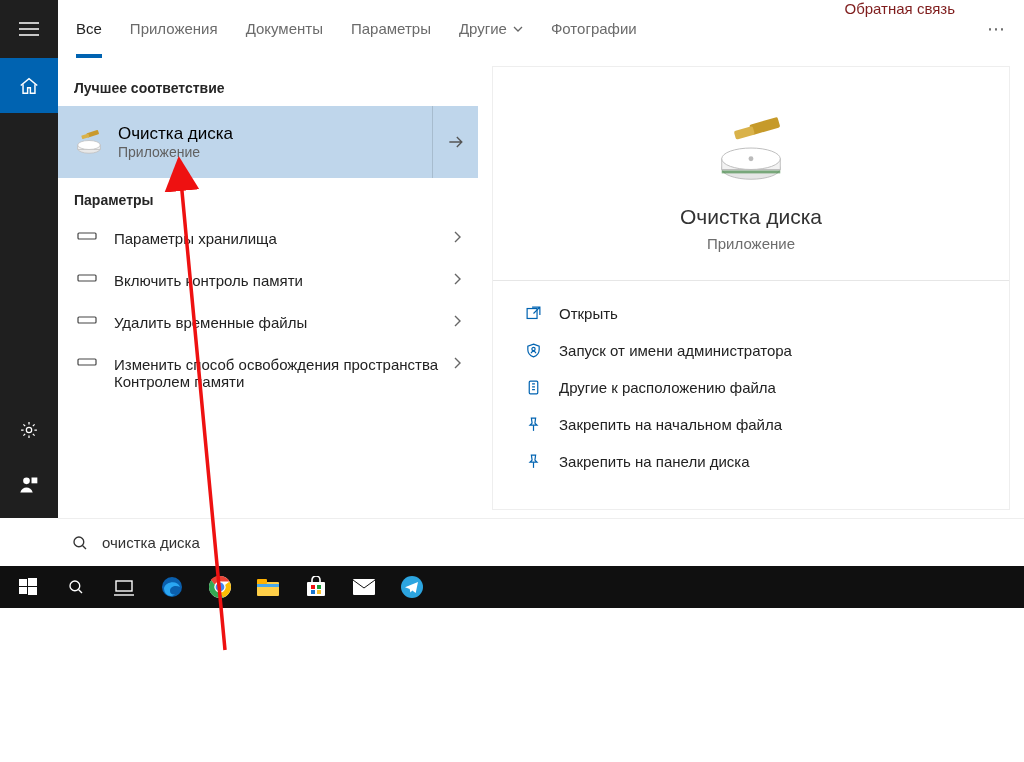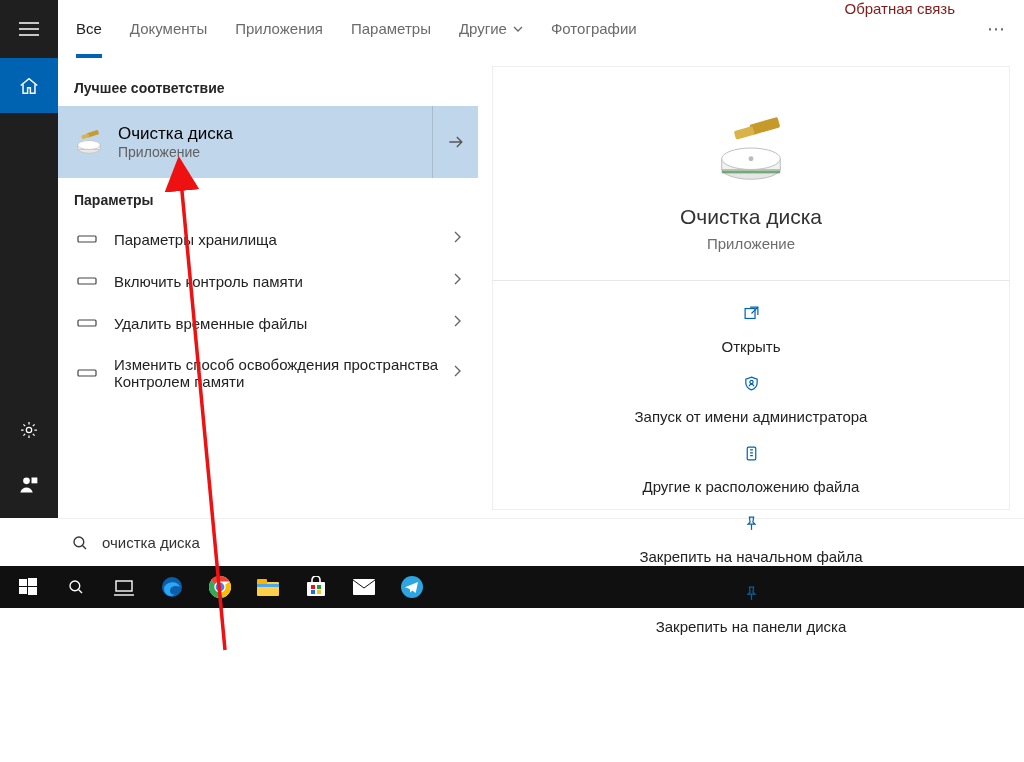--- a/index.html
+++ b/index.html
@@ -30,32 +30,32 @@
   .panel-right { flex:1; background:#fff; border:1px solid #eee;}
 
   .group-header { padding: 14px 16px 10px; font-size:14px; font-weight:700; color:#262626;}
   .best-match-row { display:flex; align-items:center; background:#BFD6EB; height:72px; }
   .best-match-main { display:flex; align-items:center; flex:1; padding:0 16px; gap:14px;}
   .best-match-icon { width:30px; height:30px; display:flex; align-items:center; justify-content:center;}
   .best-match-text .title { font-size:17px; color:#000; font-weight:400;}
   .best-match-text .subtitle { font-size:14px; color:#616161;}
   .best-match-arrow { width:46px; height:72px; display:flex; align-items:center; justify-content:center; border-left:1px solid rgba(0,0,0,.12); background:#BFD6EB;}
 
-  .setting-row { display:flex; align-items:center; padding: 12px 16px; gap:14px; cursor:pointer;}
+  .setting-row { display:flex; align-items:flex-start; padding: 12px 16px; gap:14px; cursor:pointer;}
   .setting-row .row-icon { width:26px; display:flex; justify-content:center;}
   .setting-row .row-text { flex:1; font-size:15px; color:#222;}
   .setting-row .chev { color:#666; }
 
   .preview-top { display:flex; flex-direction:column; align-items:center; padding: 42px 10px 28px; }
   .preview-icon { width:80px; height:80px; display:flex; align-items:center; justify-content:center; margin-bottom:16px;}
   .preview-title { font-size:21px; color:#333; }
   .preview-sub { font-size:15px; color:#6d6d6d; margin-top:6px;}
   .preview-divider { height:1px; background:#e6e6e6; margin: 0 0;}
   .actions { padding: 14px 16px; }
-  .action-row { display:flex; align-items:center; gap:16px; padding:10px 14px; font-size:15px; color:#222; cursor:pointer;flex-direction:column;}
+  .action-row { display:flex; align-items:center; gap:16px; padding:10px 14px; font-size:15px; color:#222; cursor:pointer;}
   .action-row .action-icon { width:20px; display:flex; justify-content:center; color:#0063B1;}
 
   .searchbar { height:48px; display:flex; align-items:center; background:#fff; border-top:1px solid #eee; margin-left:58px;}
   .searchglyph { width:44px; display:flex; align-items:center; justify-content:center; color:#333;}
   .searchinput { flex:1; border:none; outline:none; font-size:15px; color:#333; padding-right:20px; background:transparent;}
 
   .taskbar { height:42px; background:#101010; display:flex; align-items:center; padding-left:4px; gap:0;}
   .tb-btn { width:48px; height:42px; display:flex; align-items:center; justify-content:center; color:#fff; cursor:pointer;}
 
   
@@ -102,24 +102,24 @@
       </div>
     </div>
 
     <div class="content">
 
       <div class="tabs">
         <div class="tab active">
             <span>Все</span>
           </div>
         <div class="tab">
+            <span>Приложения</span>
+          </div>
+        <div class="tab">
             <span>Документы</span>
-          </div>
-        <div class="tab">
-            <span>Приложения</span>
           </div>
         <div class="tab">
             <span>Параметры</span>
           </div>
         <div class="tab">
           <span>Другие</span>
           <svg class="dropdown-caret" width="10" height="6" viewBox="0 0 10 6">
               <path d="M1 1l4 4 4-4" fill="none" stroke="#666" stroke-width="1.3"></path>
             </svg>
         </div>

